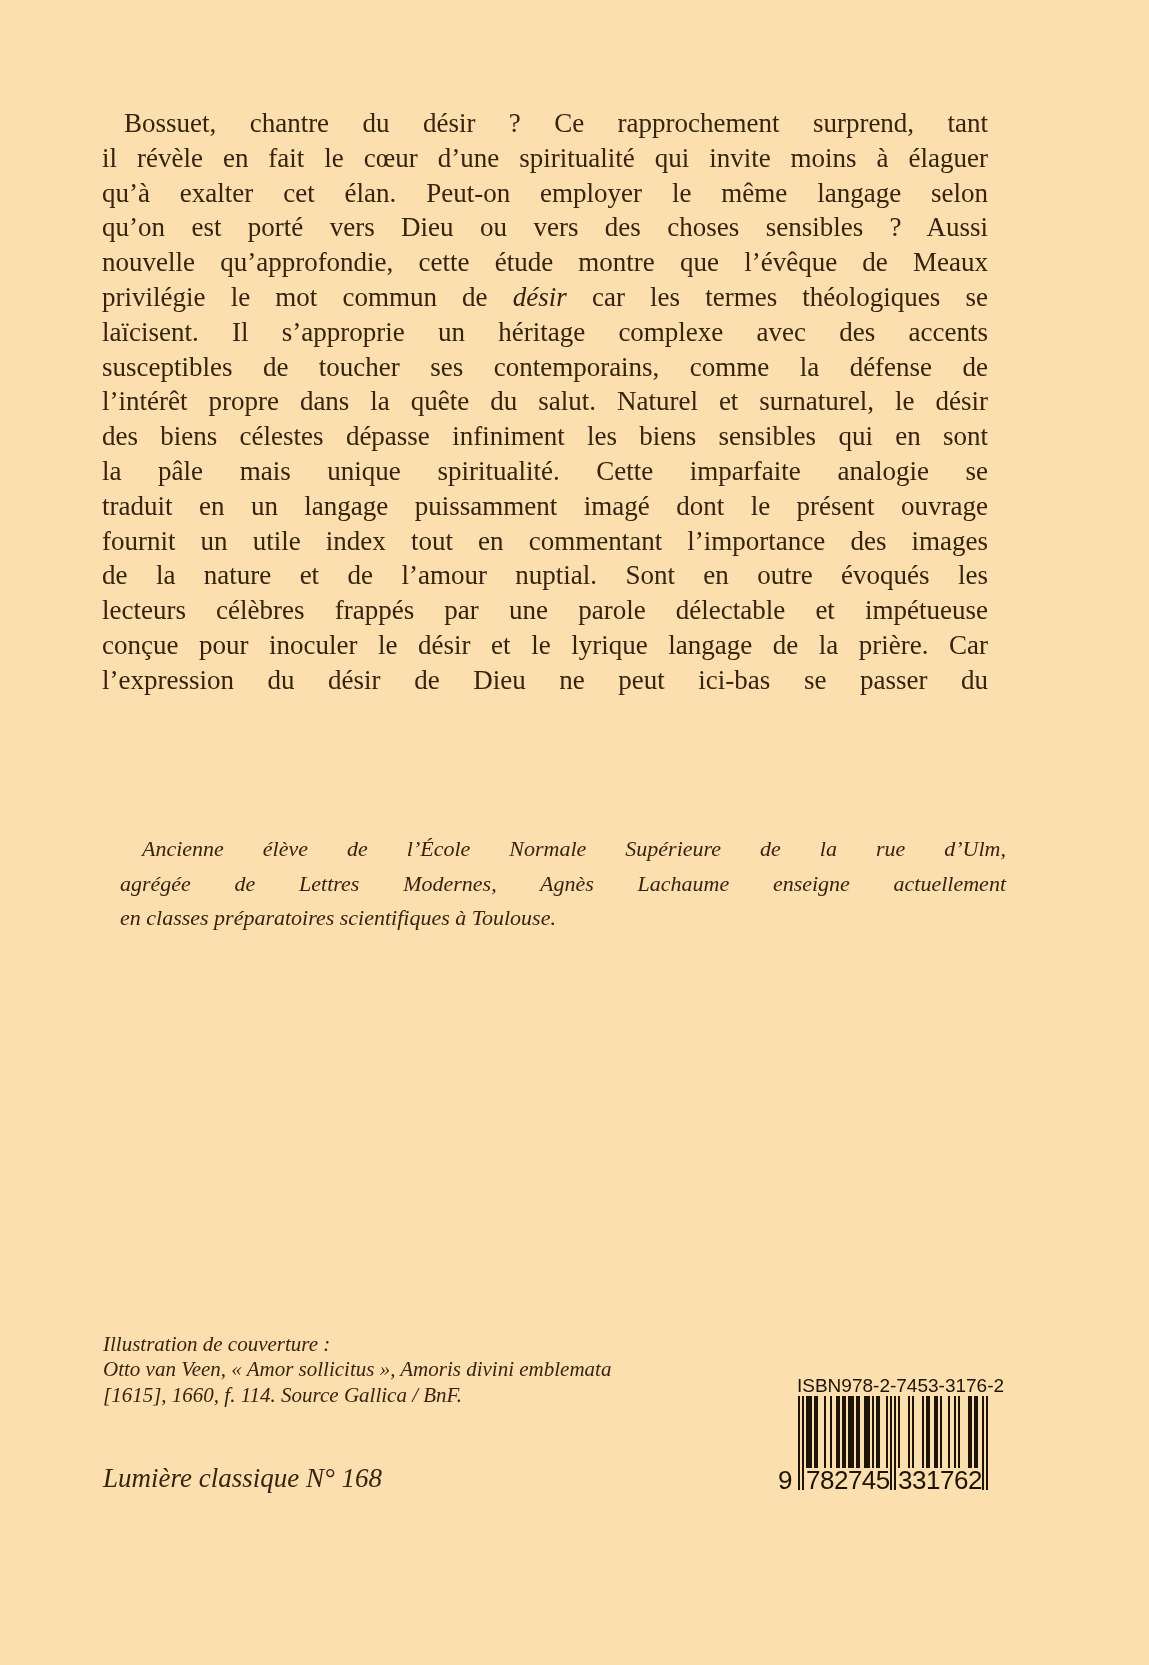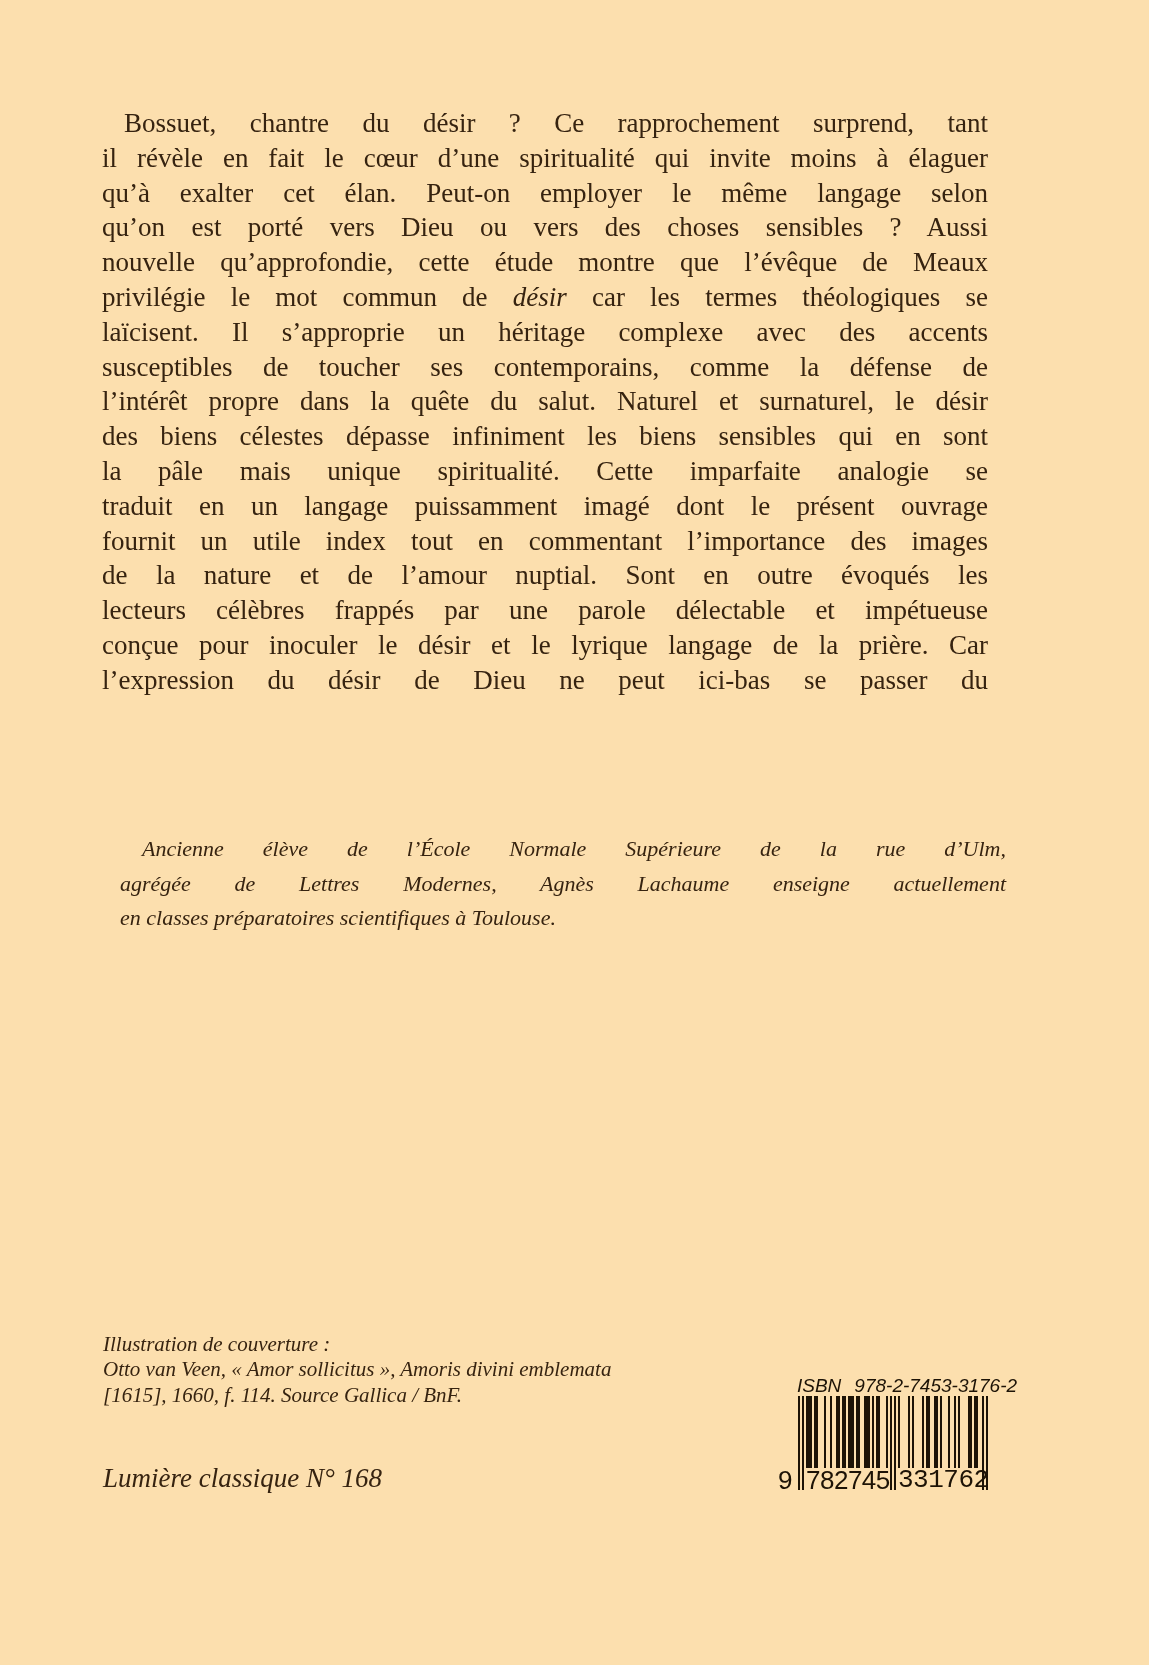--- a/index.html
+++ b/index.html
@@ -51,32 +51,32 @@
     font-size:27px;line-height:34px;font-style:italic;
   }
 
   
   .isbn-line{
     position:absolute;left:797px;top:1376px;width:200px;
     font-family:"Liberation Sans", sans-serif;
     font-size:19px;line-height:19px;
     color:var(--barcode-ink);
     white-space:nowrap;
-    display:flex;gap:13px;font-style:italic;
+    display:flex;
   }
   .bars{position:absolute;left:798px;top:1396px;width:190px;height:94px;}
   .digit{
     position:absolute;top:1466px;
     font-family:"Liberation Sans", sans-serif;
     font-size:26px;line-height:28px;letter-spacing:-0.5px;
     color:var(--barcode-ink);
   }
   .digit.first{left:754px;width:38px;text-align:right;}
   .digit.left{left:806px;width:82px;text-align:left;}
-  .digit.right{left:898px;width:84px;font-family:Liberation Mono, monospace;}
+  .digit.right{left:898px;width:84px;text-align:center;}
 </style>
 </head>
 <body>
 
 <div class="page">
 
   <div class="synopsis">
       <div class="line indent"><span>Bossuet, chantre du désir ? Ce rapprochement surprend, tant</span></div>
       <div class="line"><span>il révèle en fait le cœur d’une spiritualité qui invite moins à élaguer</span></div>
       <div class="line"><span>qu’à exalter cet élan. Peut-on employer le même langage selon</span></div>

